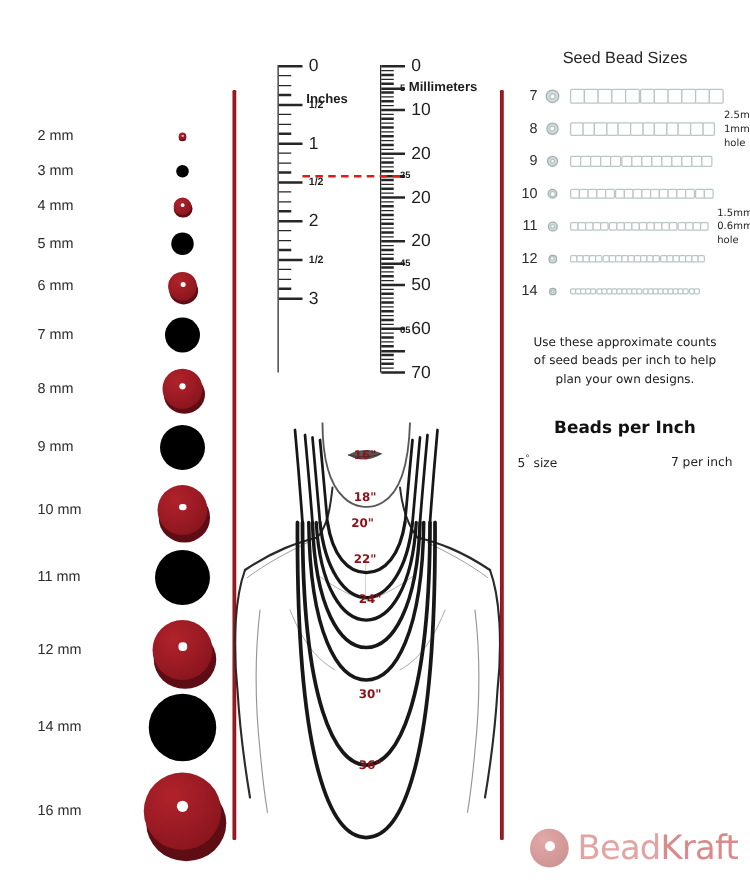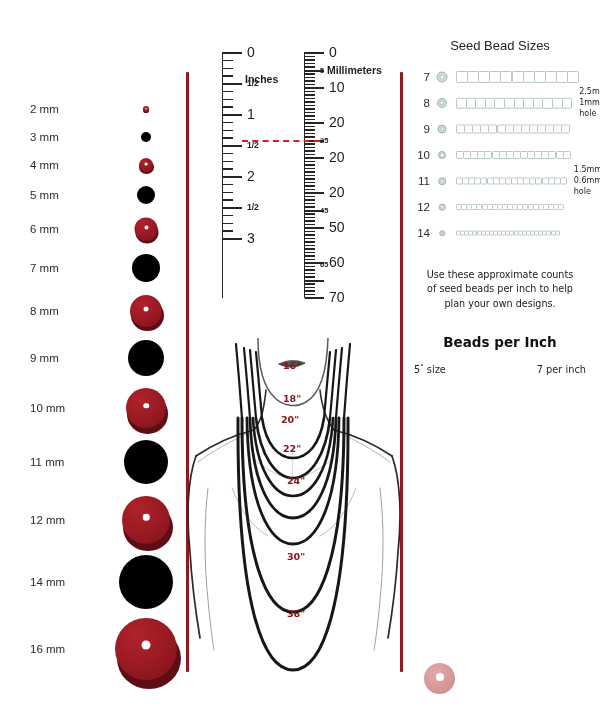--- a/index.html
+++ b/index.html
@@ -761,13 +761,14 @@
   <div id="bpi-table">
       <div class="bpi-row">
         <div class="bpi-size"><span>5</span><span class="deg">°</span><span> size</span></div>
         <div>7 per inch</div>
       </div>
     </div>
 </div>
 
 <div id="logo">
   <div id="logo-bead"></div>
+  <div id="logo-text"><span>Bead</span><span class="k">Kraft</span></div>
 </div>
 
 </body></html>

